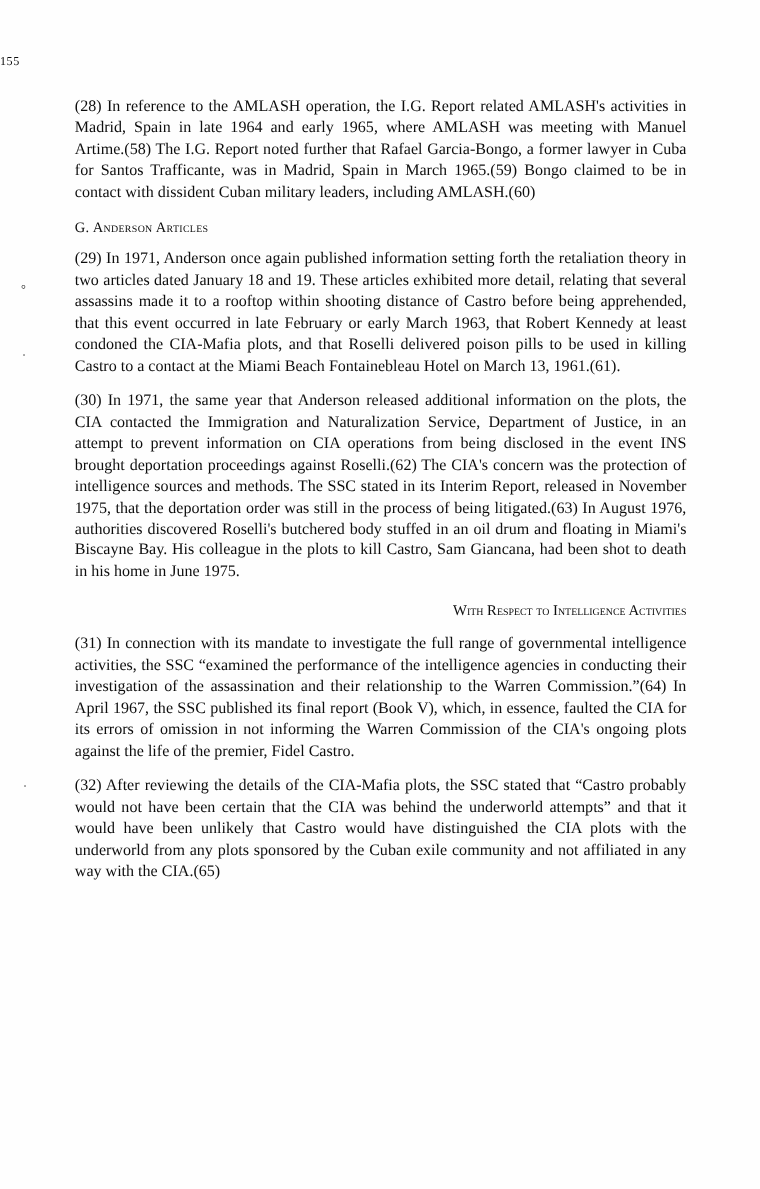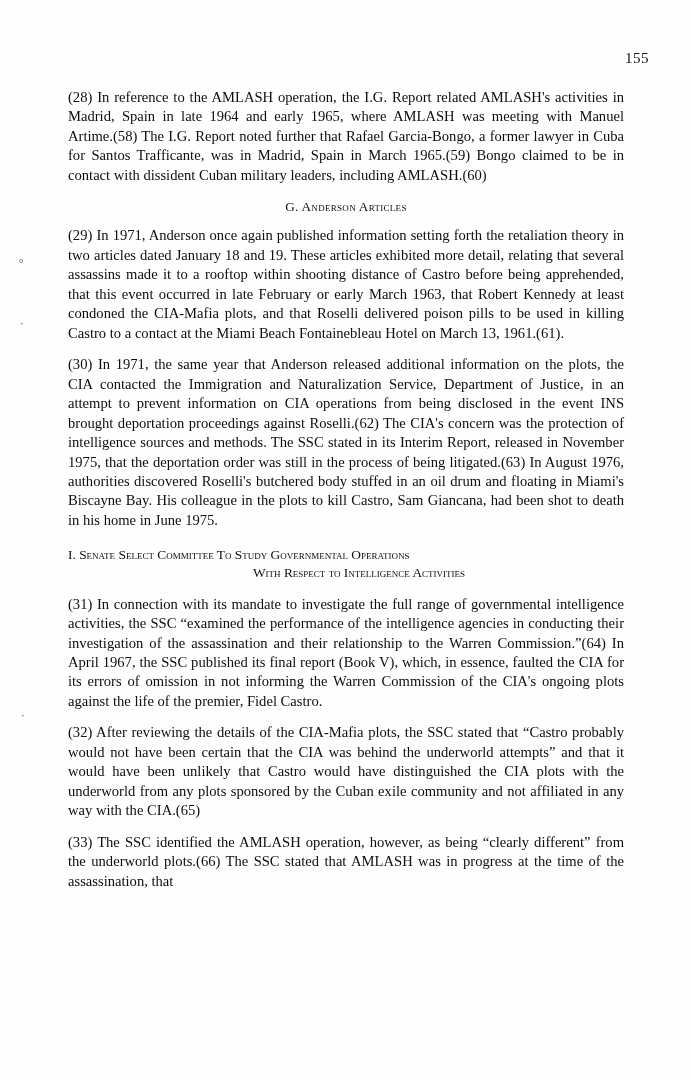--- a/index.html
+++ b/index.html
@@ -21,22 +21,22 @@
     top: 0;
     width: 691px;
     height: 1081px;
     background: #fefefe;
   }
   .page-number {
     position: absolute;
     top: 50px;
     left: 0;
     width: 649px;
-    text-align: right;
-    font-size: 15px;
+    text-align: left;
+    font-size: 11px;
     letter-spacing: 0.5px;
   }
   .content {
     position: absolute;
     left: 68px;
     top: 88px;
     width: 556px;
   }
   p.para {
     margin: 0 0 0 0;
@@ -46,37 +46,36 @@
     text-justify: inter-word;
     hyphens: none;
   }
   p.para + p.para {
     margin-top: 12px;
   }
   .gap-after {
     margin-bottom: 13px !important;
   }
   .section-head {
-    text-align: center;
     font-size: 13.2px;
     margin: 14px 0 11px 0;
     font-variant: small-caps;
     letter-spacing: 0.3px;
   }
   .section-head-left {
     text-align: left;
     text-indent: 0;
     font-size: 13.4px;
     margin: 16px 0 12px 0;
     font-variant: small-caps;
     line-height: 1.35;
   }
   .section-head-left .l2 {
     display: block;
-    text-align: center;
+    text-align: right;
     padding-left: 26px;
   }
   .margin-marks {
     position: absolute;
     left: 0;
     top: 0;
     width: 68px;
     height: 1081px;
   }
   .mark {
@@ -107,22 +106,20 @@
     <p class="para gap-after">(28)   In reference to the AMLASH operation, the I.G. Report related AMLASH's activities in Madrid, Spain in late 1964 and early 1965, where AMLASH was meeting with Manuel Artime.(58) The I.G. Report noted further that Rafael Garcia-Bongo, a former lawyer in Cuba for Santos Trafficante, was in Madrid, Spain in March 1965.(59) Bongo claimed to be in contact with dissident Cuban military leaders, including AMLASH.(60)</p>
 
     <div class="section-head">G. Anderson Articles</div>
 
     <p class="para">(29)   In 1971, Anderson once again published information setting forth the retaliation theory in two articles dated January 18 and 19. These articles exhibited more detail, relating that several assassins made it to a rooftop within shooting distance of Castro before being apprehended, that this event occurred in late February or early March 1963, that Robert Kennedy at least condoned the CIA-Mafia plots, and that Roselli delivered poison pills to be used in killing Castro to a contact at the Miami Beach Fontainebleau Hotel on March 13, 1961.(61).</p>
 
 
     <p class="para">(30)   In 1971, the same year that Anderson released additional information on the plots, the CIA contacted the Immigration and Naturalization Service, Department of Justice, in an attempt to prevent information on CIA operations from being disclosed in the event INS brought deportation proceedings against Roselli.(62) The CIA's concern was the protection of intelligence sources and methods. The SSC stated in its Interim Report, released in November 1975, that the deportation order was still in the process of being litigated.(63) In August 1976, authorities discovered Roselli's butchered body stuffed in an oil drum and floating in Miami's Biscayne Bay. His colleague in the plots to kill Castro, Sam Giancana, had been shot to death in his home in June 1975.</p>
 
     <div class="section-head-left two-line">
-      <span>I. Senate Select Committee To Study Governmental Operations</span>
       <span class="l2">With Respect to Intelligence Activities</span>
     </div>
 
     <p class="para">(31)   In connection with its mandate to investigate the full range of governmental intelligence activities, the SSC “examined the performance of the intelligence agencies in conducting their investigation of the assassination and their relationship to the Warren Commission.”(64) In April 1967, the SSC published its final report (Book V), which, in essence, faulted the CIA for its errors of omission in not informing the Warren Commission of the CIA's ongoing plots against the life of the premier, Fidel Castro.</p>
     <p class="para">(32)    After reviewing the details of the CIA-Mafia plots, the SSC stated that “Castro probably would not have been certain that the CIA was behind the underworld attempts” and that it would have been unlikely that Castro would have distinguished the CIA plots with the underworld from any plots sponsored by the Cuban exile community and not affiliated in any way with the CIA.(65)</p>
-    <p class="para">(33)    The SSC identified the AMLASH operation, however, as being “clearly different” from the underworld plots.(66) The SSC stated that AMLASH was in progress at the time of the assassination, that</p>
 
   </div>
 </div>
 
 </body></html>

